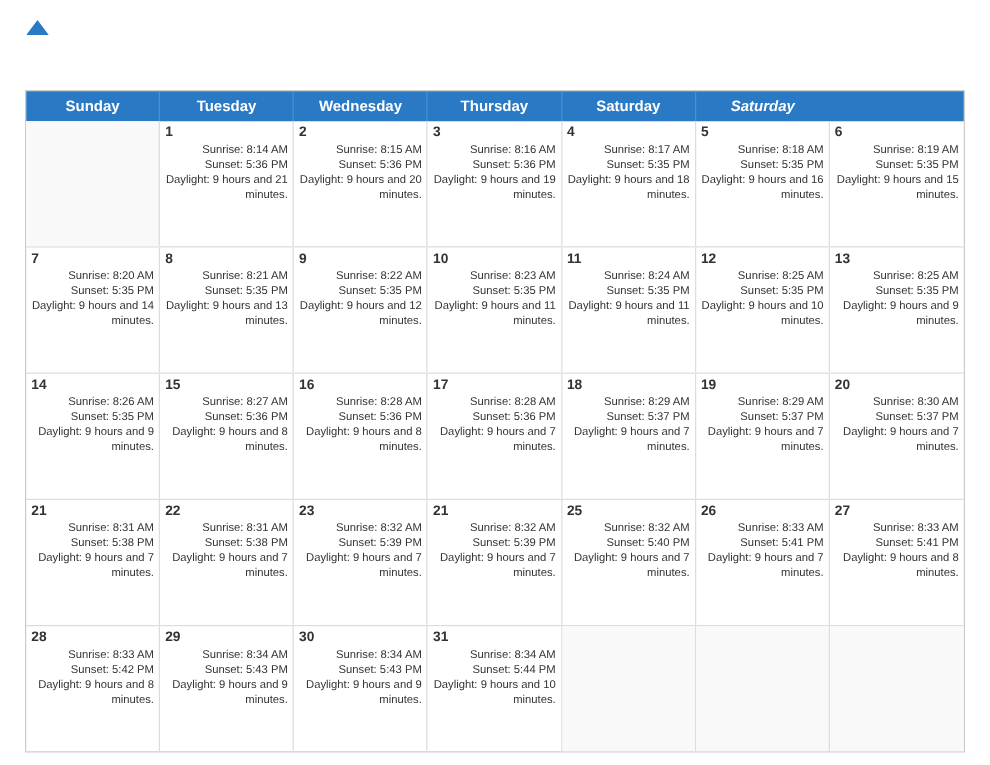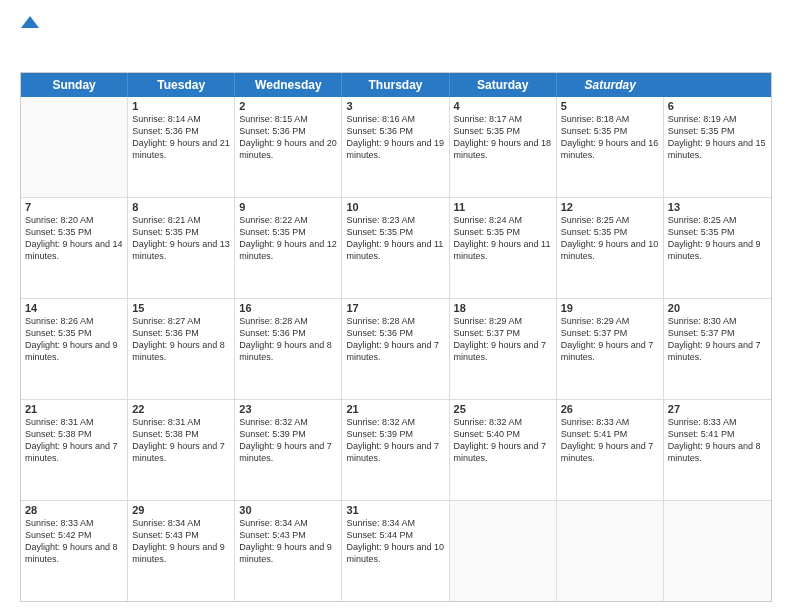--- a/index.html
+++ b/index.html
@@ -87,20 +87,21 @@
     .day-num {
       font-size: 11px;
       font-weight: bold;
       color: #333;
       margin-bottom: 1px;
     }
     .cell-info {
       font-size: 9px;
       color: #333;
       line-height: 1.35;
+      text-align: right;
     }
   </style>
 </head>
 <body>
 
 <div class="page">
   <div class="header">
     <div class="logo">
       <div style="display:flex;align-items:center;gap:0px;">
         <span style="font-size:18px;font-weight:bold;color:#333;"></span>

